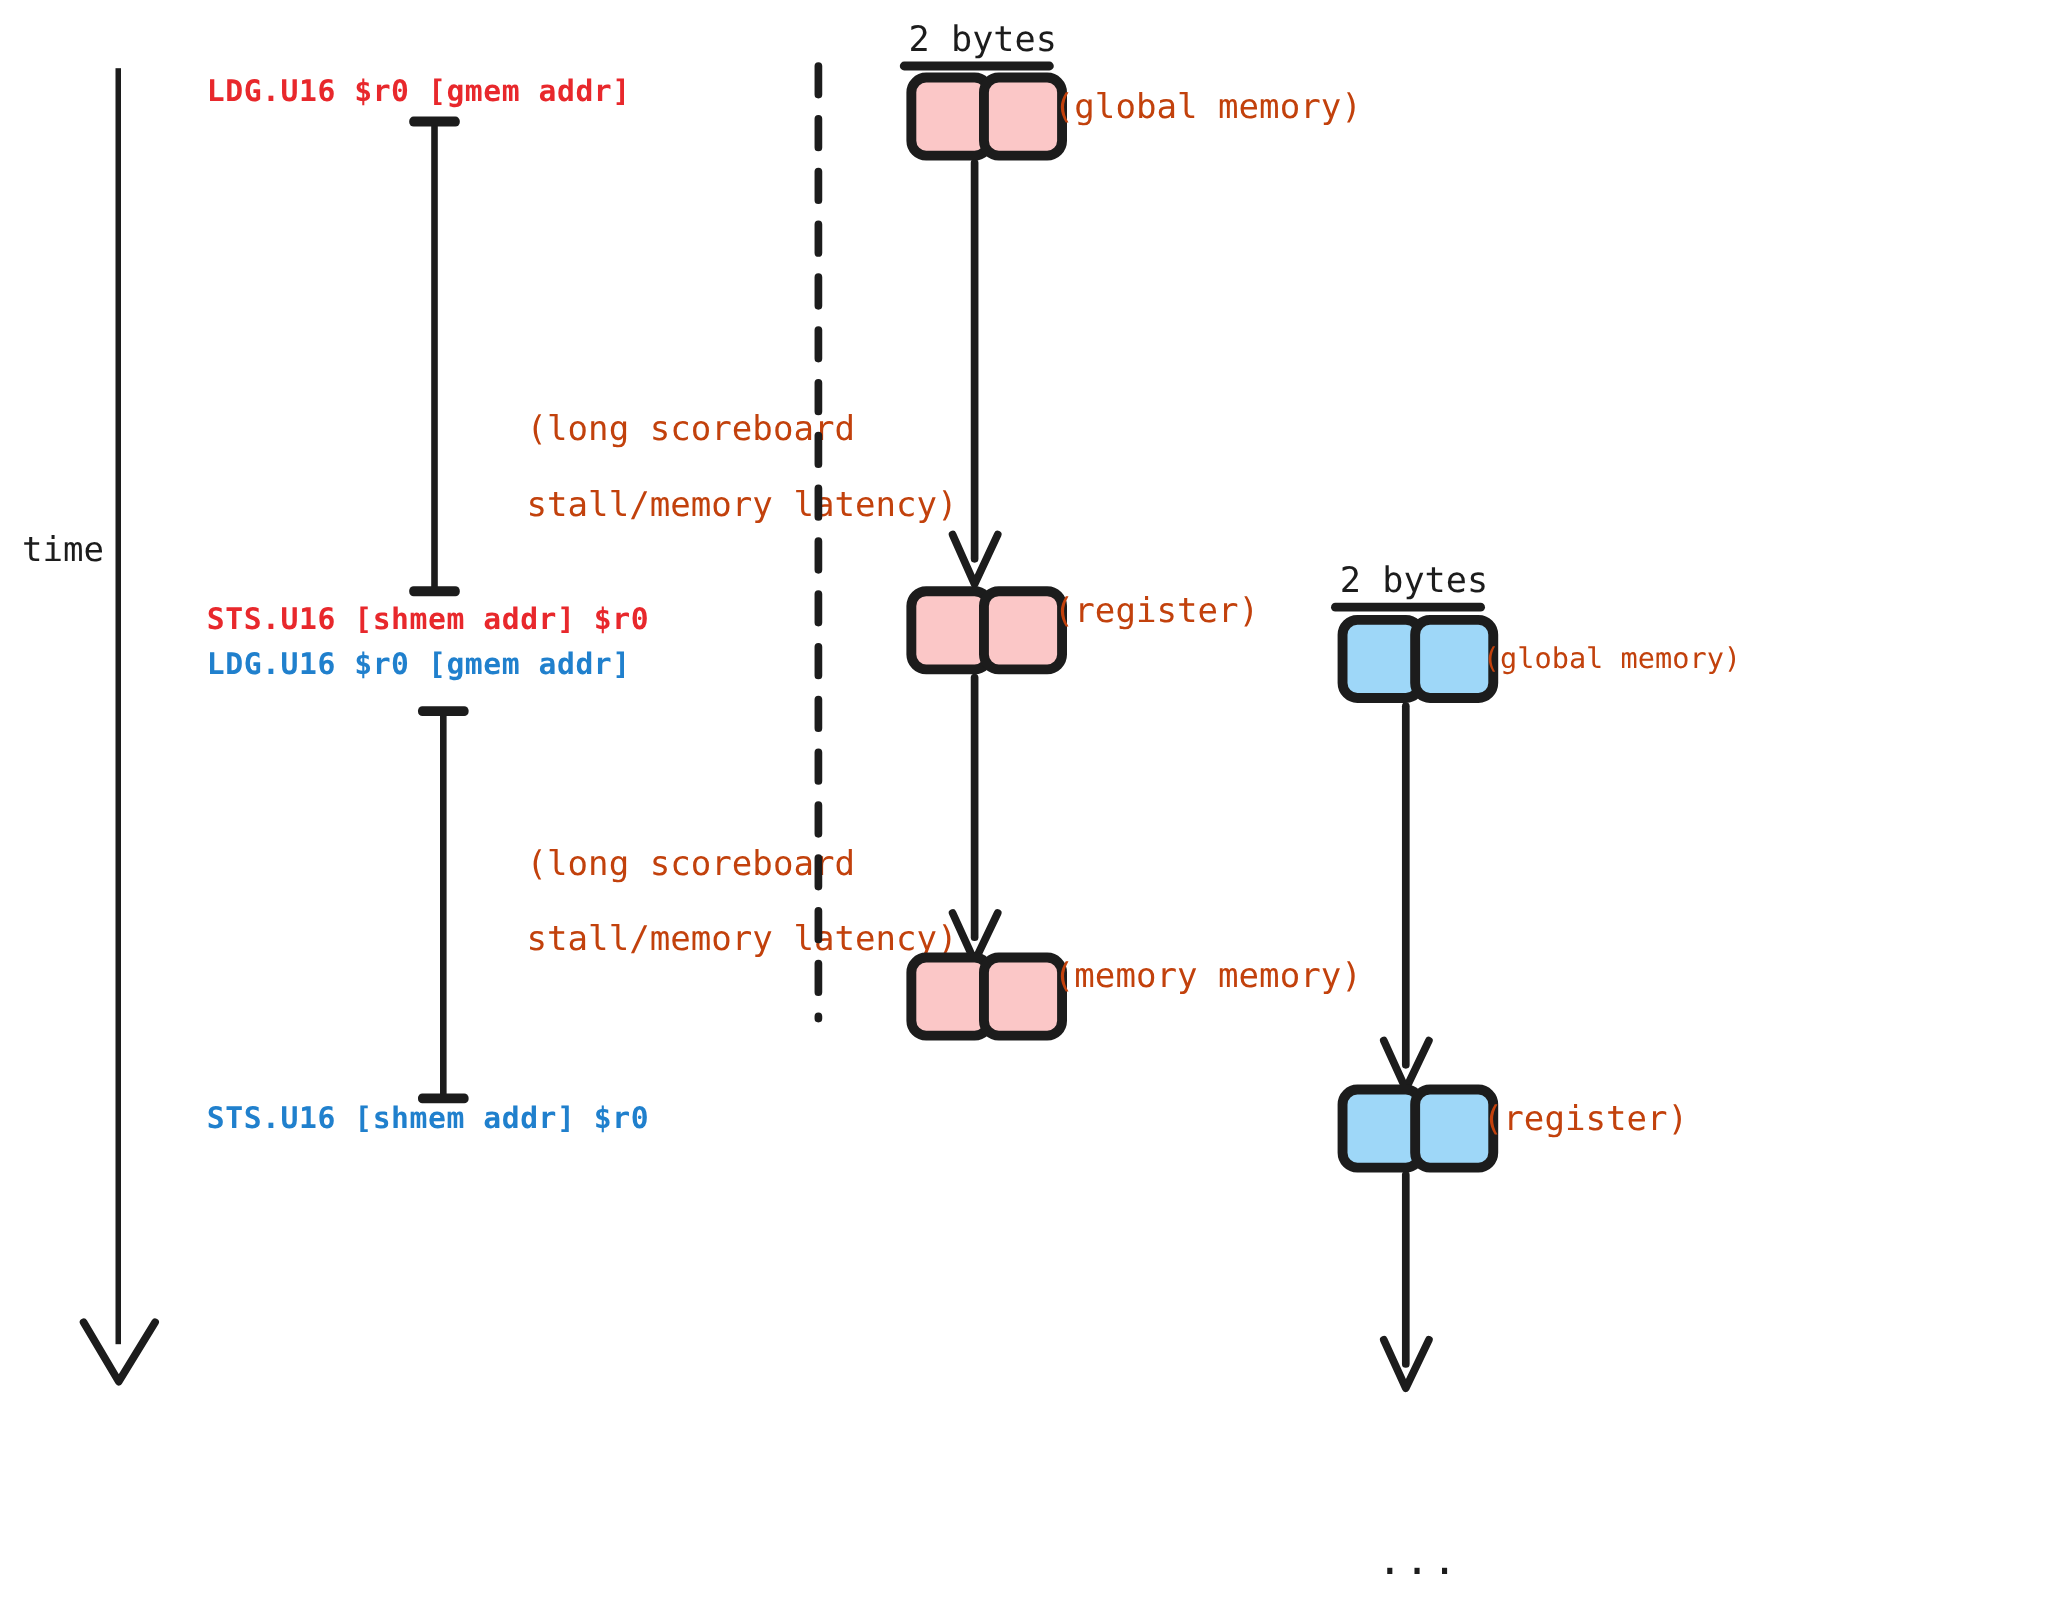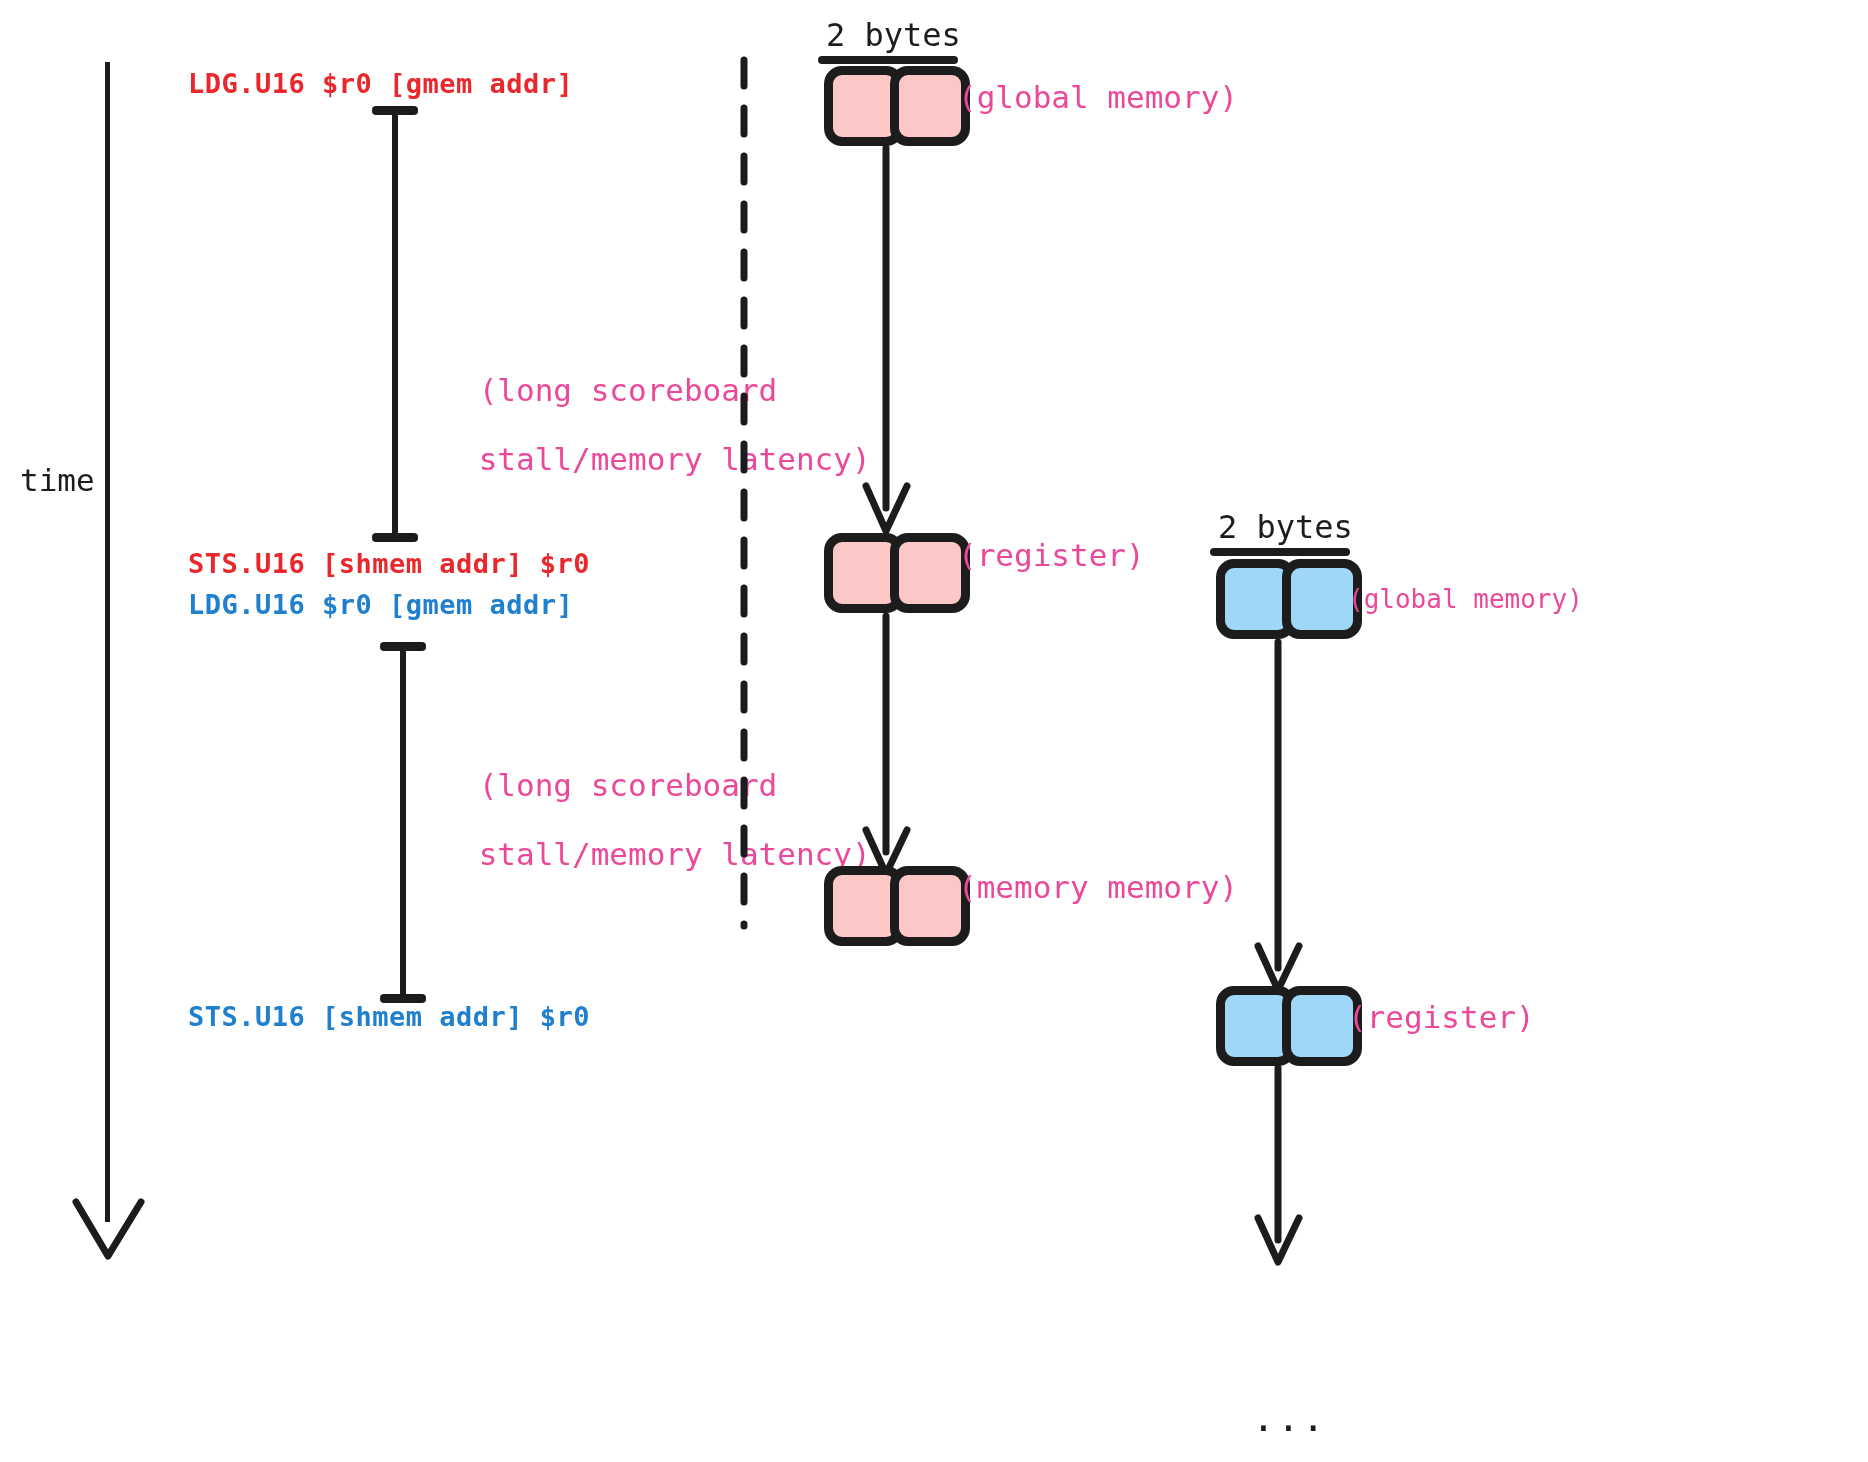--- a/index.html
+++ b/index.html
@@ -26,31 +26,32 @@
     white-space: pre;
     line-height: 1.0;
   }
   .code.red  { color: #e8282c; }
   .code.blue { color: #2080cd; }
 
   .note {
     font-family: "DejaVu Sans Mono", "Liberation Mono", monospace;
     font-size: 31px;
     font-weight: 400;
-    color: #ec4899;
+    color: #c2410c;
     white-space: pre;
     line-height: 1.12;
   }
   .note.small { font-size: 26px; }
 
   .axislabel {
     font-family: "DejaVu Sans Mono", "Liberation Mono", monospace;
     font-size: 31px;
     color: #1c1c1c;
     white-space: pre;
+    margin-top: 20px;
   }
 
   .bytes-label {
     font-family: "DejaVu Sans Mono", "Liberation Mono", monospace;
     font-size: 32px;
     color: #1c1c1c;
     white-space: pre;
   }
 
   .ellipsis {

